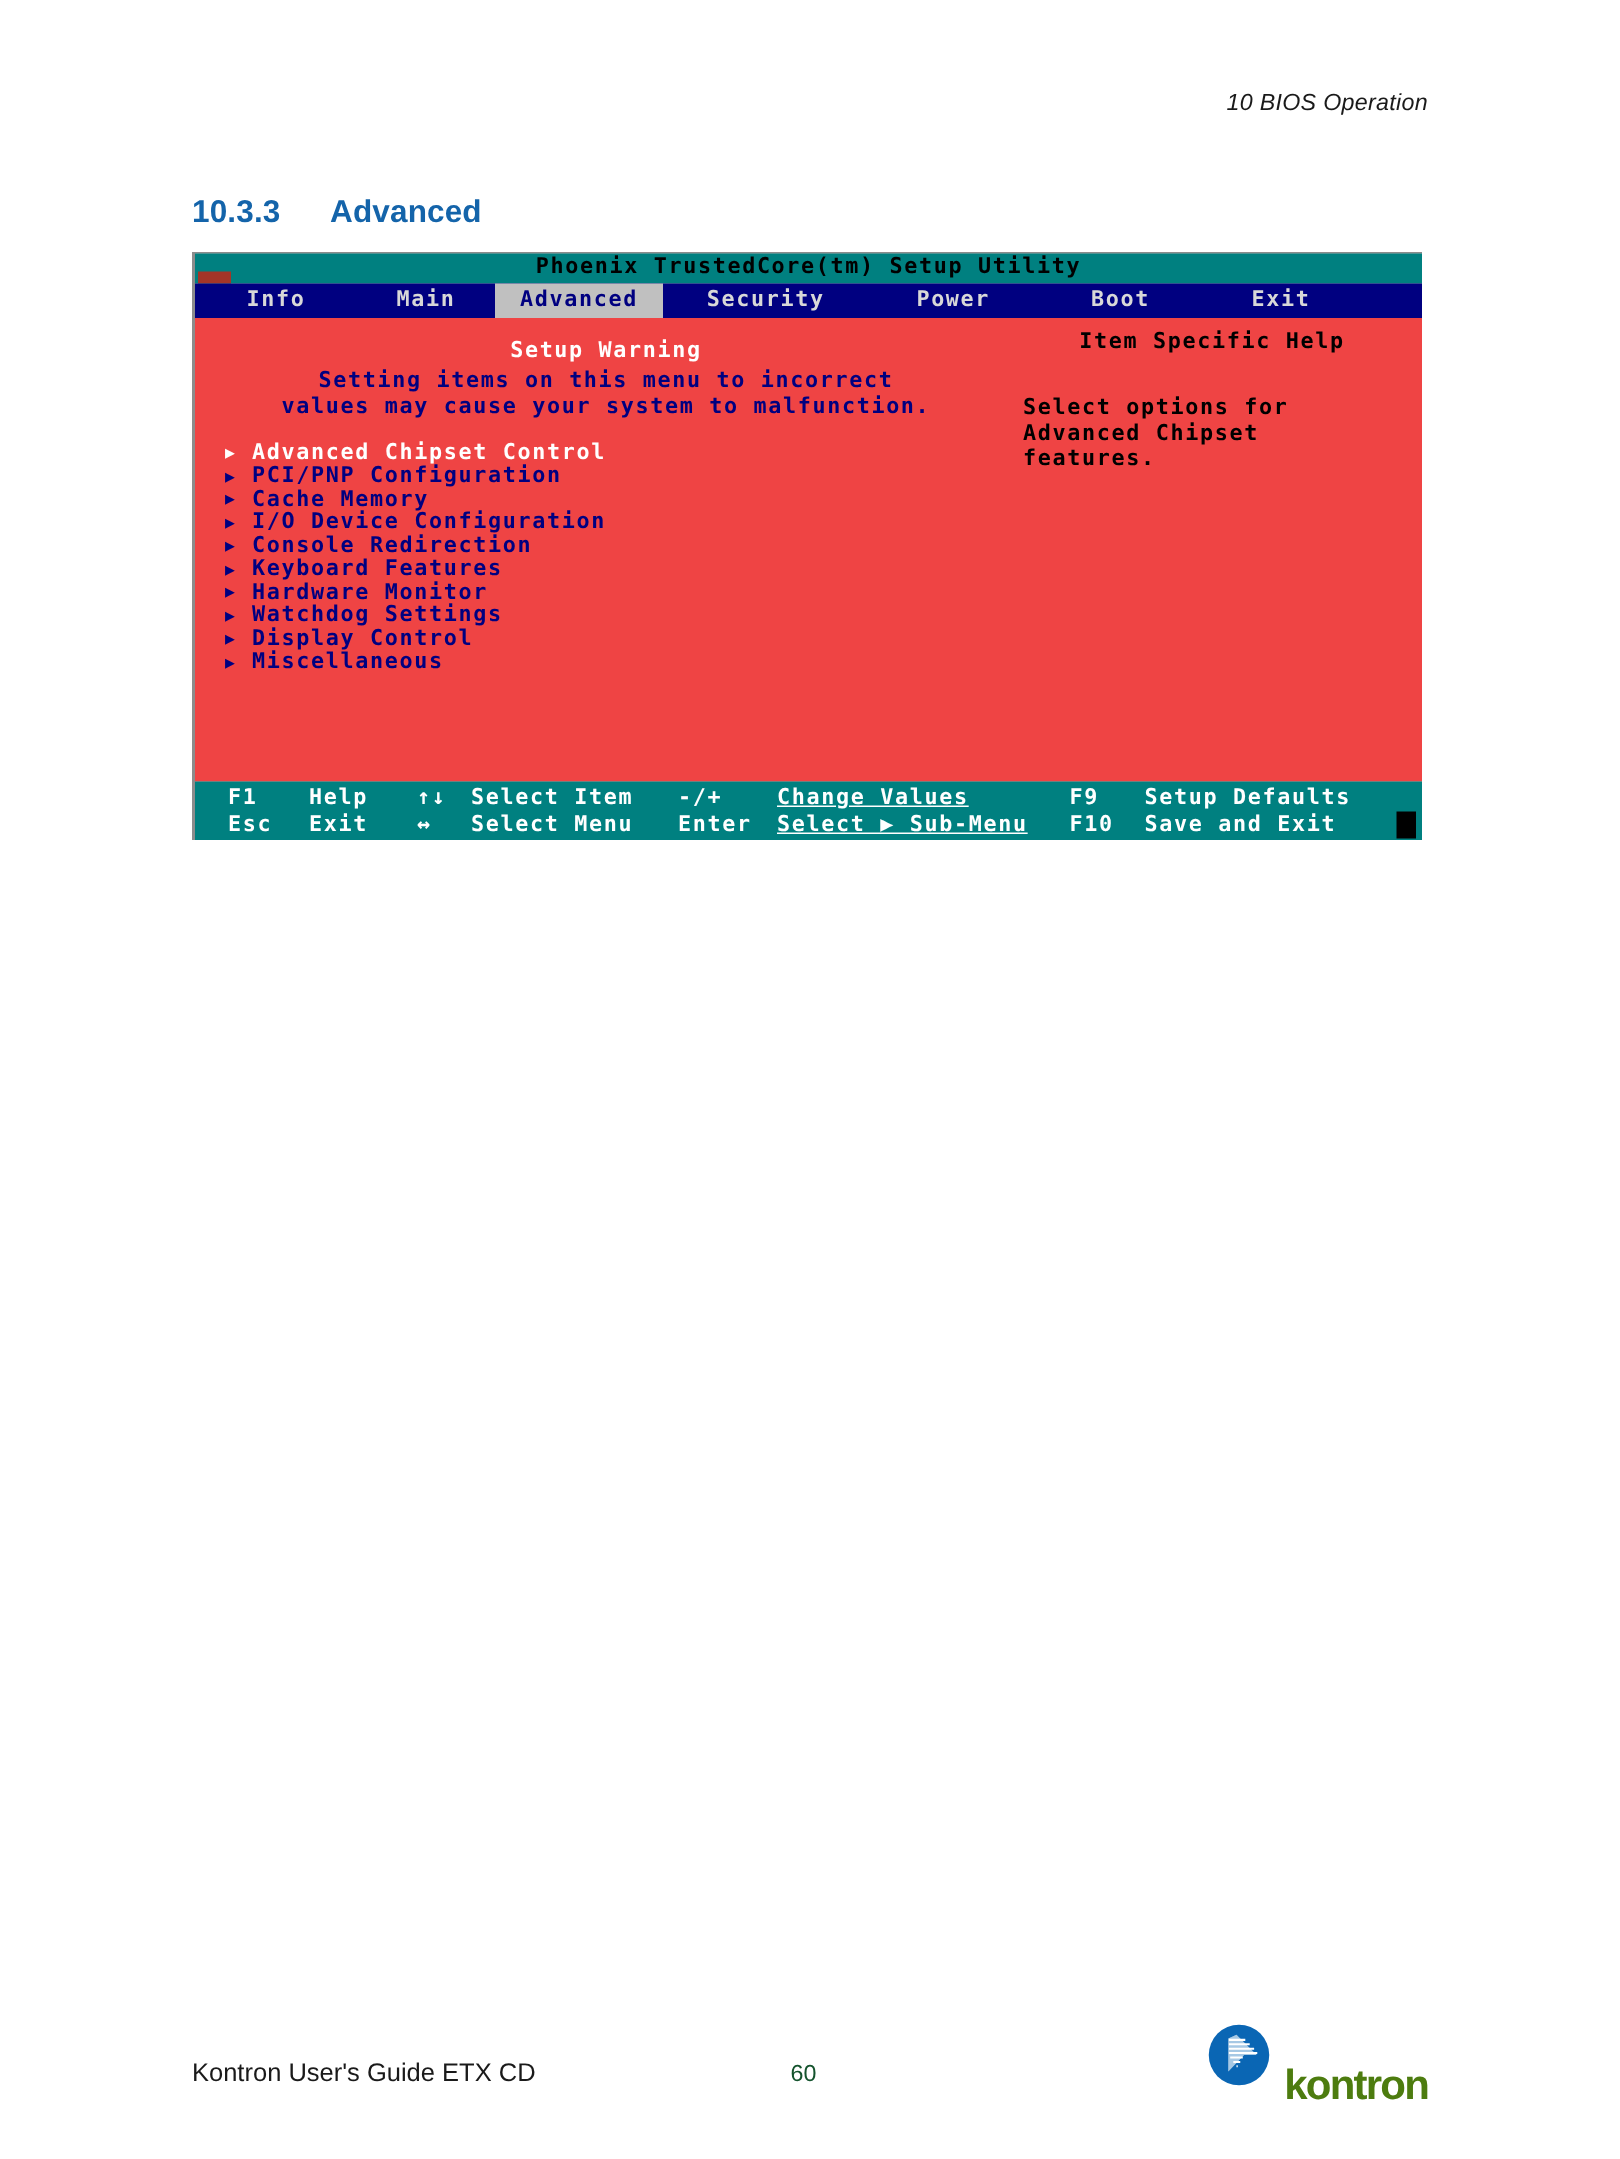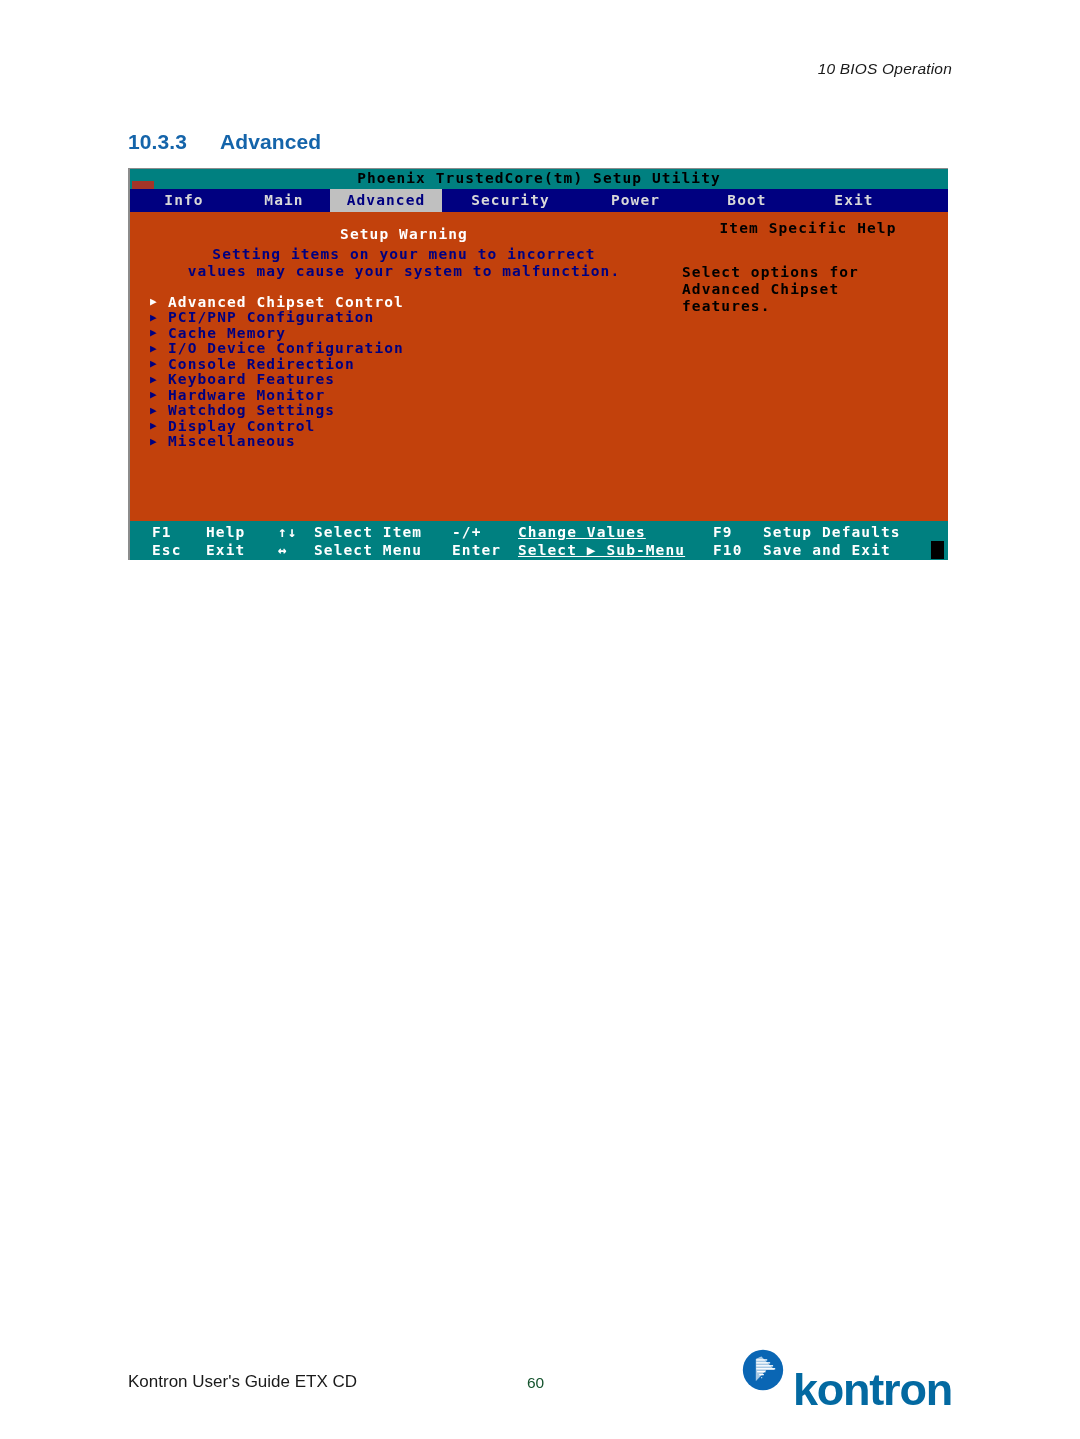--- a/index.html
+++ b/index.html
@@ -99,21 +99,21 @@
     background: #c0c0c0;
     color: #000080;
   }
 
   .bios-body {
     position: absolute;
     left: 0;
     top: 43px;
     right: 0;
     bottom: 39px;
-    background: #c2410c;
+    background: #ef4444;
   }
 
   .warning-block {
     position: absolute;
     left: 14px;
     top: 14px;
     width: 520px;
     text-align: center;
   }
   .warn-title {
@@ -225,23 +225,23 @@
   .footer-logo {
     position: absolute;
     right: 128px;
     bottom: 32px;
     display: flex;
     align-items: center;
     gap: 9px;
   }
   .logo-mark { width: 42px; height: 42px; display: block; }
   .logo-word {
-    font-size: 45px;
+    font-size: 28px;
     font-weight: bold;
-    color: #0369a1;
+    color: #4d7c0f;
     letter-spacing: -1.2px;
     line-height: 34px;
     margin-top: 40px;
   }
 </style>
 </head>
 <body>
 
 <div class="page-header">10 BIOS Operation</div>
 
@@ -277,21 +277,21 @@
       </div>
     <div class="menu-tab" style="width:104px">
         <span>Exit</span>
       </div>
   </div>
 
   <div class="bios-body">
 
     <div class="warning-block">
       <div class="warn-title">Setup Warning</div>
-      <div class="warn-line">Setting items on your menu to incorrect</div>
+      <div class="warn-line">Setting items on this menu to incorrect</div>
       <div class="warn-line">values may cause your system to malfunction.</div>
     </div>
 
     <div class="menu-list">
       <div class="menu-item selected">
         <span class="arrow">▶</span>
         <span>Advanced Chipset Control</span>
       </div>
       <div class="menu-item">
         <span class="arrow">▶</span>

